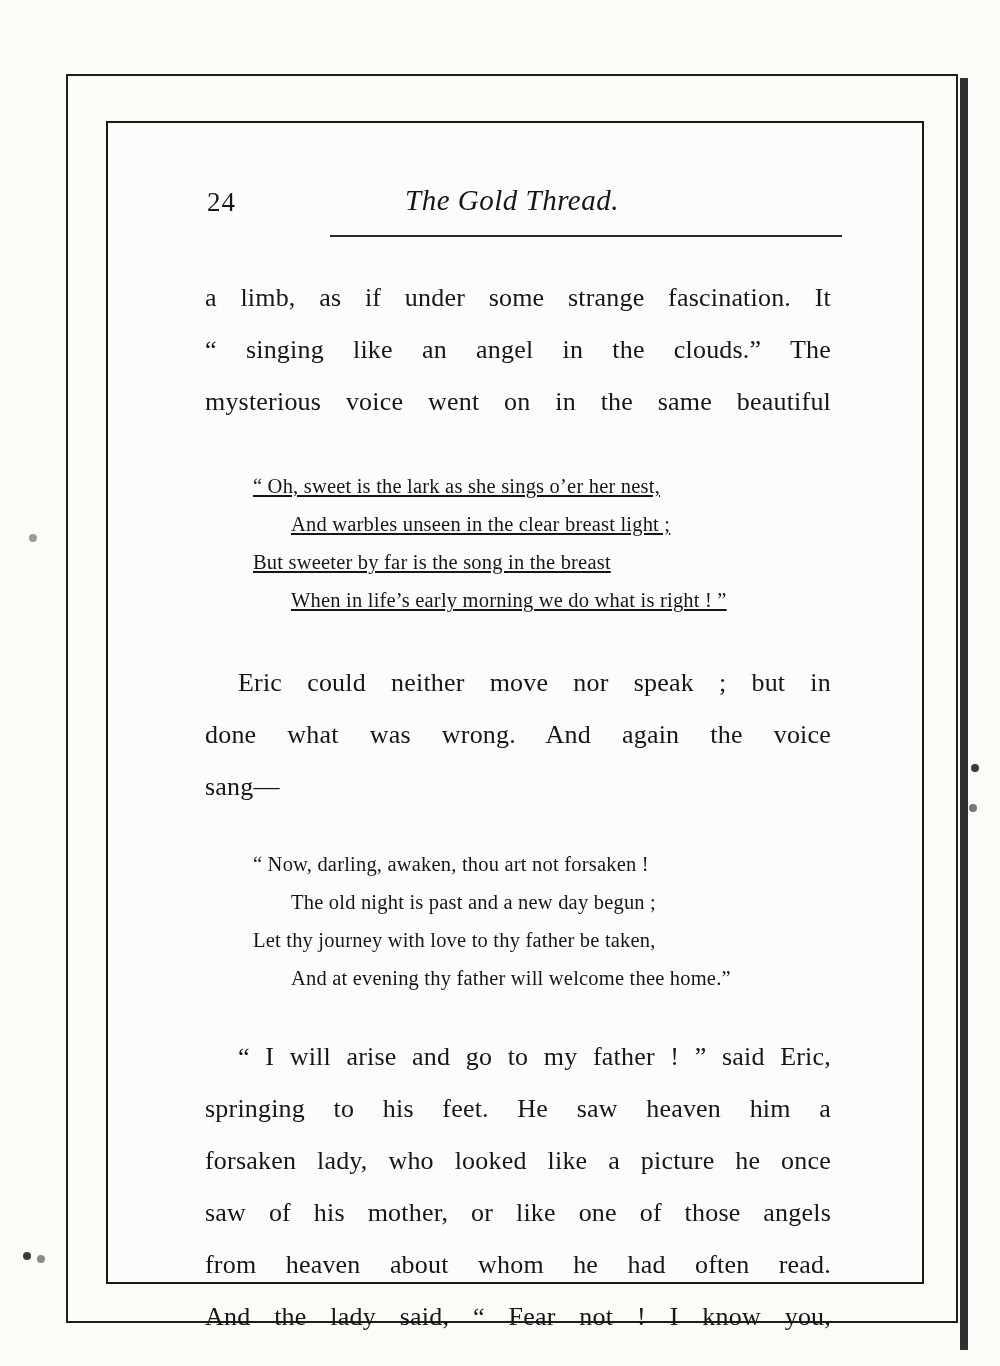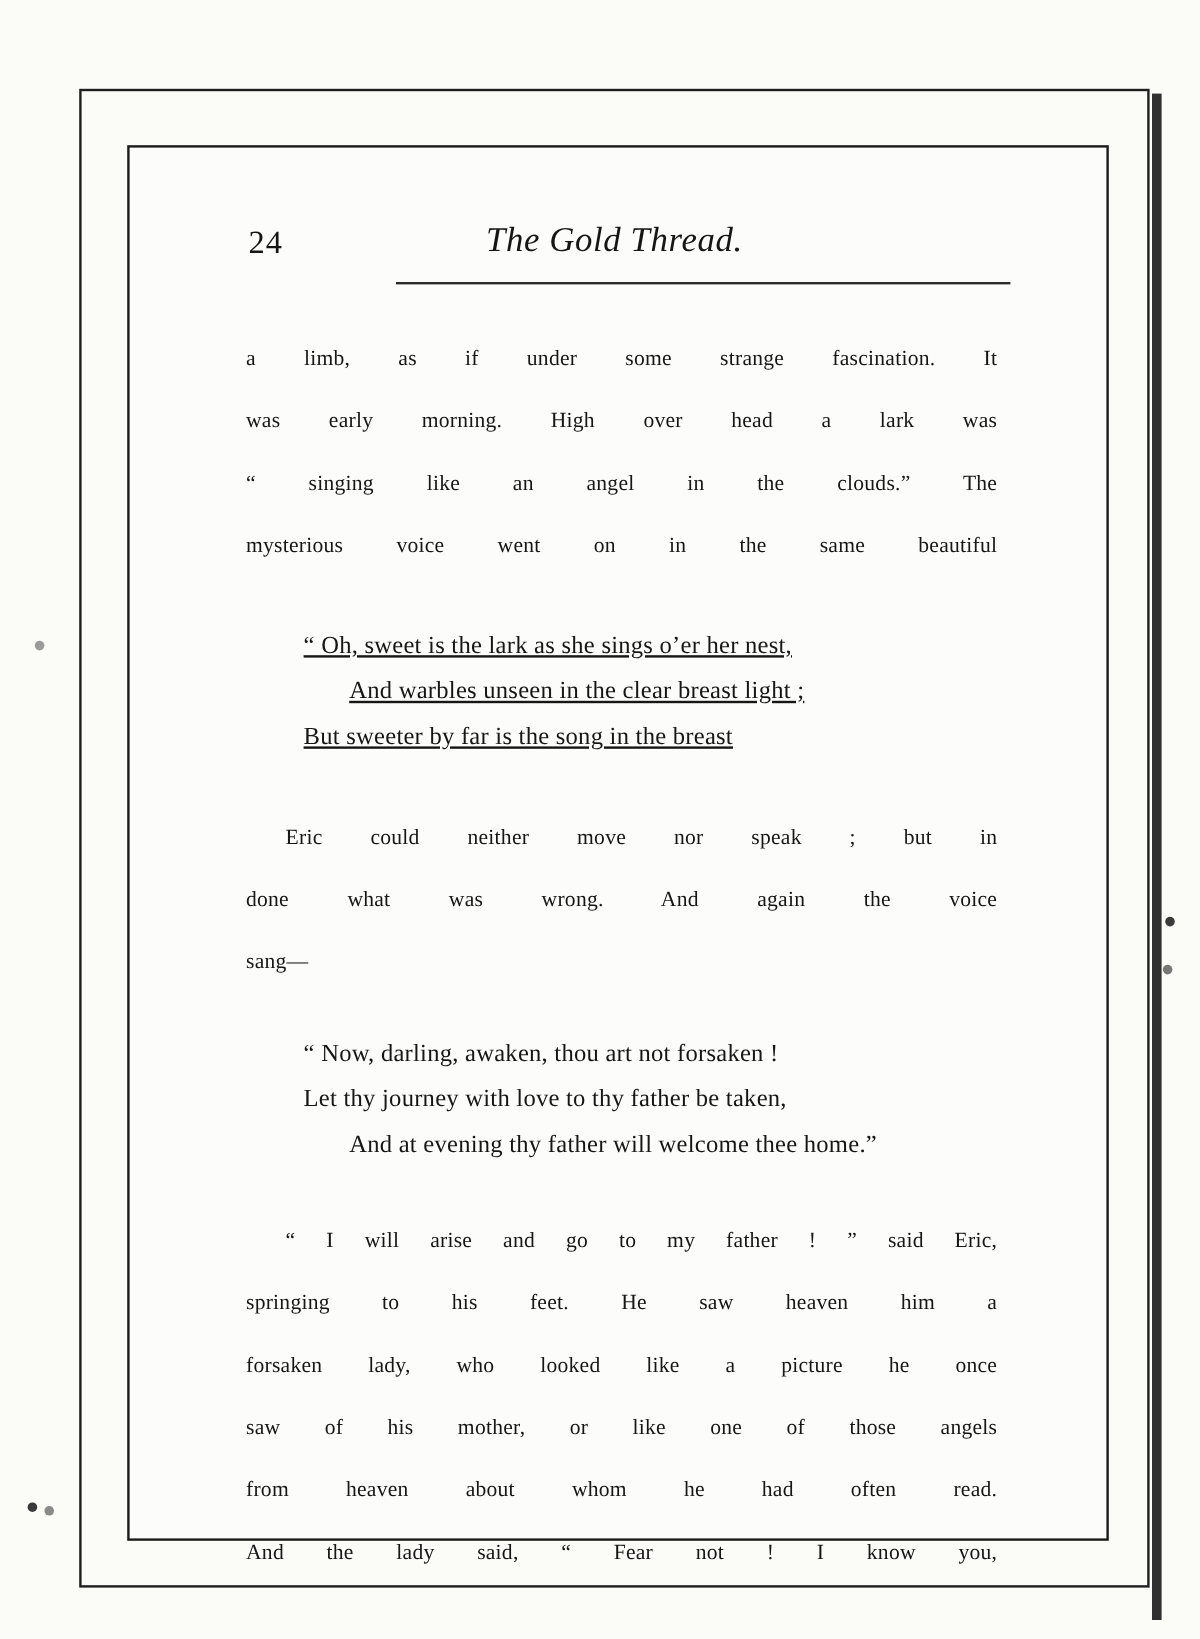--- a/index.html
+++ b/index.html
@@ -49,21 +49,21 @@
     font-size: 29px;
     letter-spacing: 0.5px;
   }
   .header-rule {
     margin-top: 23px;
     margin-left: 133px;
     width: 512px;
     border-top: 2px solid #2b2b2b;
   }
 
-  .para { font-size: 18px; }
+  .para { font-size: 26px; }
   .para .line {
     line-height: 44px;
     text-align: justify;
     text-align-last: justify;
     letter-spacing: 0.2px;
   }
   .para .line.last { text-align-last: left; }
   .para .line.indent { text-indent: 33px; }
 
   .p1 { margin-top: 23px; }
@@ -114,39 +114,40 @@
       <div class="text-block">
 
         <div class="page-header">
           <span class="page-number">24</span>
           <span class="page-title">The Gold Thread.</span>
         </div>
         <div class="header-rule"></div>
 
         <div class="para p1">
           <div class="line">a limb, as if under some strange fascination. It</div>
-          <div class="line">was early morning. High over head a lark was</div>
           <div class="line">“ singing like an angel in the clouds.” The</div>
           <div class="line">mysterious voice went on in the same beautiful</div>
         </div>
 
         <div class="poem poem1">
           <div class="vline">“ Oh, sweet is the lark as she sings o’er her nest,</div>
           <div class="vline even">And warbles unseen in the clear breast light ;</div>
           <div class="vline">But sweeter by far is the song in the breast</div>
+          <div class="vline even">When in life’s early morning we do what is right ! ”</div>
         </div>
 
         <div class="para p2">
           <div class="line indent">Eric could neither move nor speak ; but in</div>
           <div class="line">done what was wrong. And again the voice</div>
           <div class="line last">sang—</div>
         </div>
 
         <div class="poem poem2">
           <div class="vline">“ Now, darling, awaken, thou art not forsaken !</div>
+          <div class="vline even">The old night is past and a new day begun ;</div>
           <div class="vline">Let thy journey with love to thy father be taken,</div>
           <div class="vline even">And at evening thy father will welcome thee home.”</div>
         </div>
 
         <div class="para p3">
           <div class="line indent">“ I will arise and go to my father ! ” said Eric,</div>
           <div class="line">springing to his feet. He saw heaven him a</div>
           <div class="line">forsaken lady, who looked like a picture he once</div>
           <div class="line">saw of his mother, or like one of those angels</div>
           <div class="line">from heaven about whom he had often read.</div>

